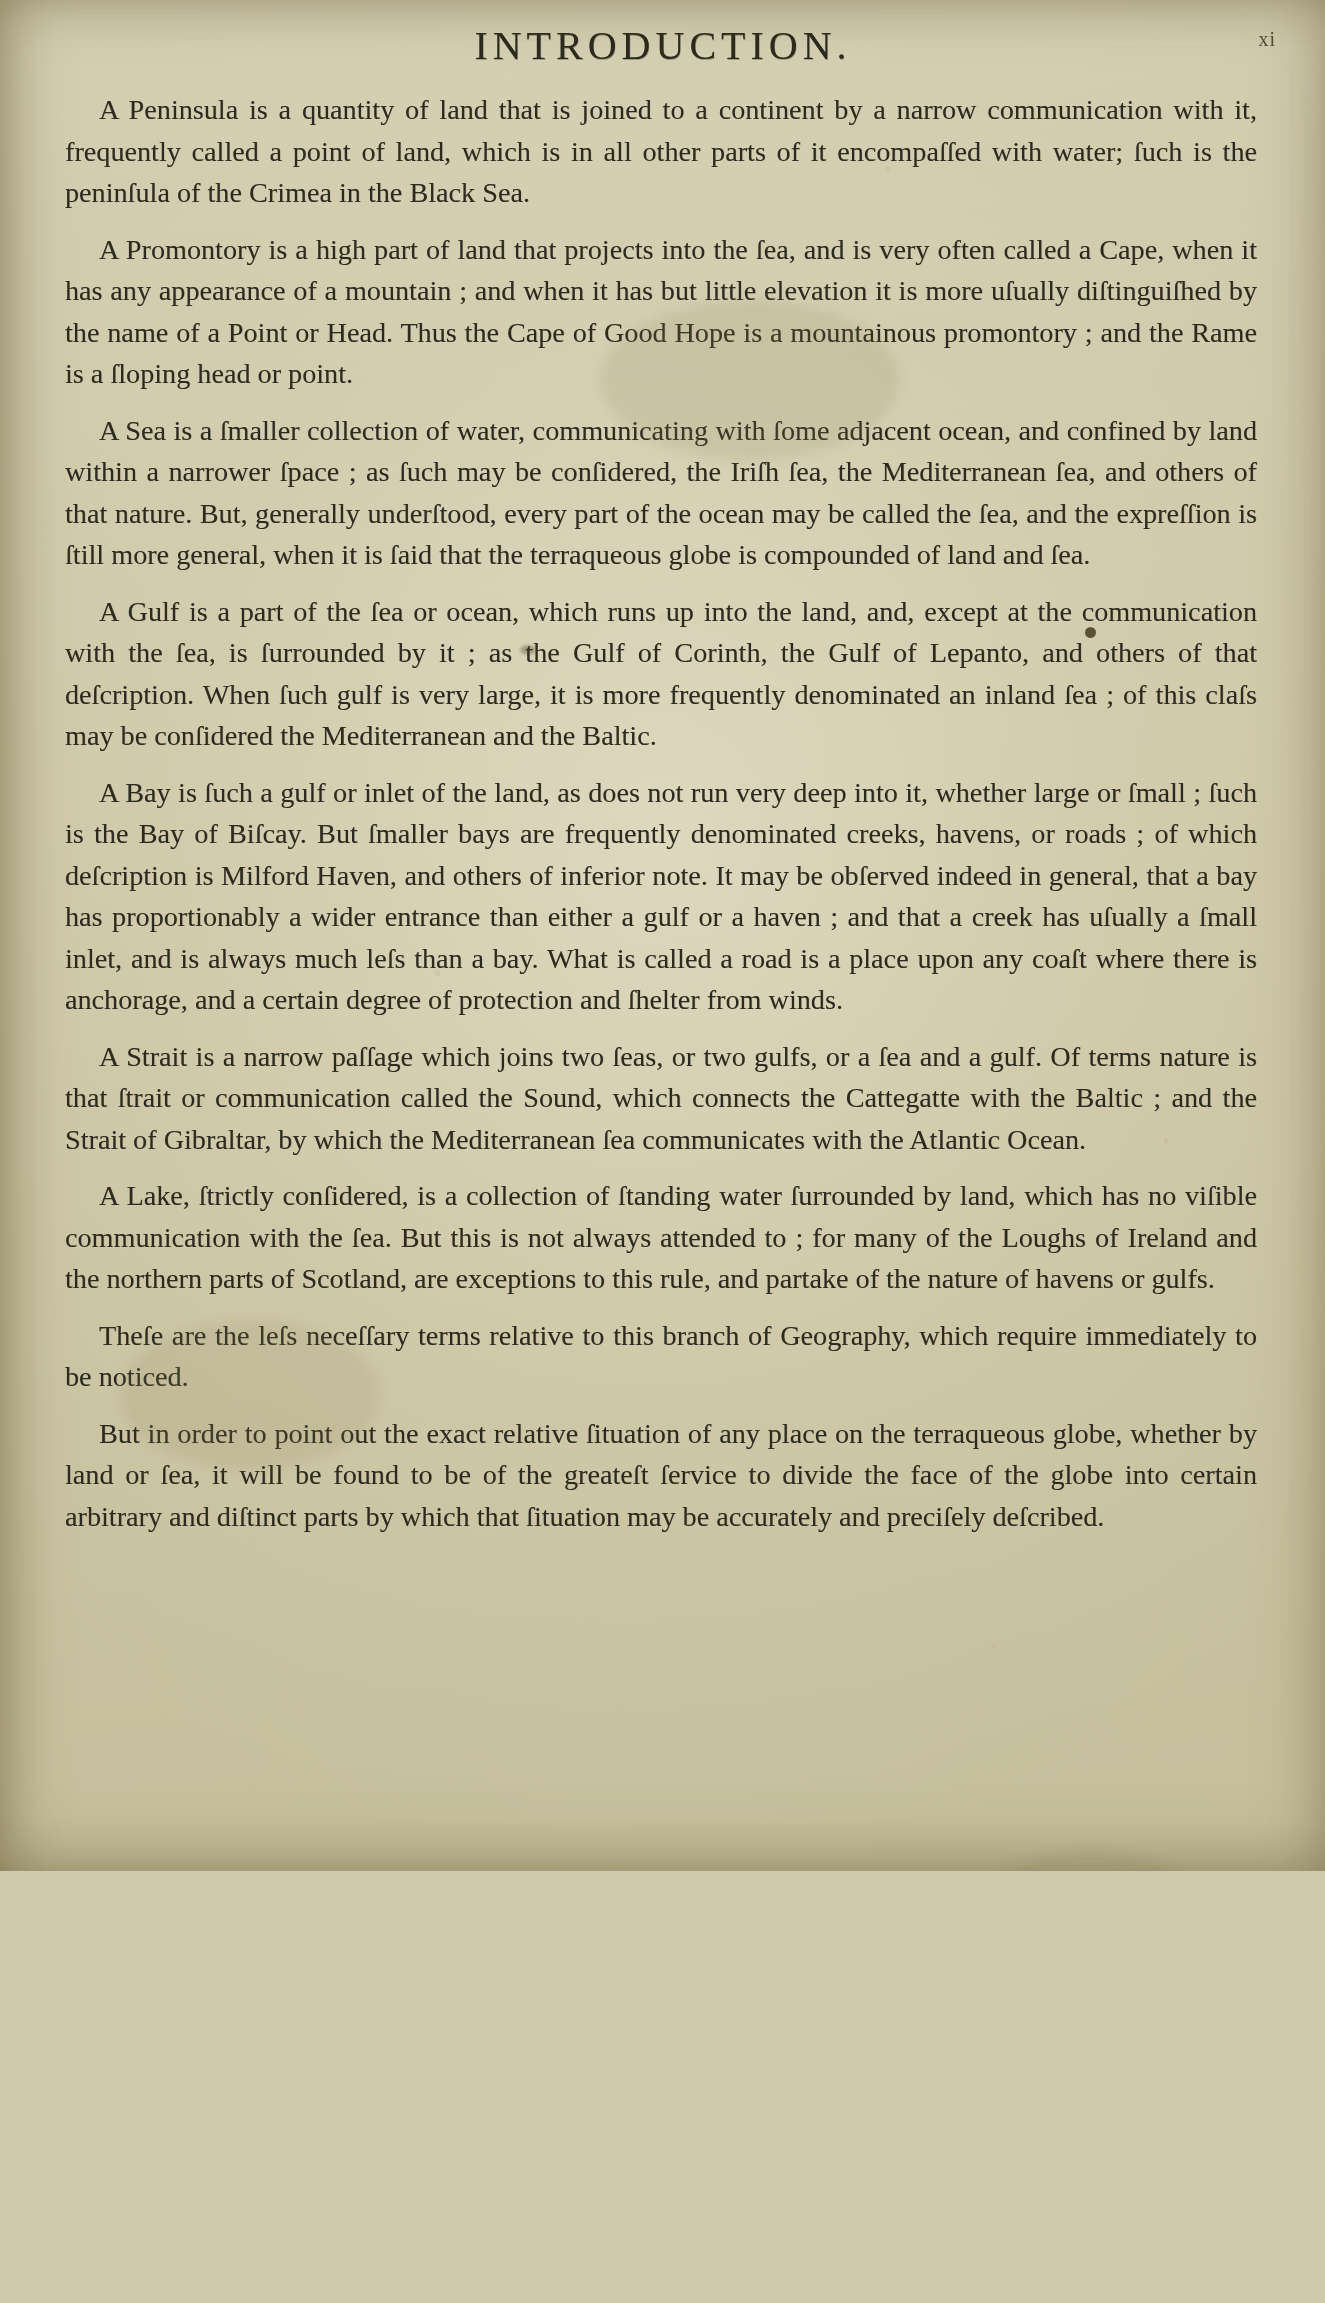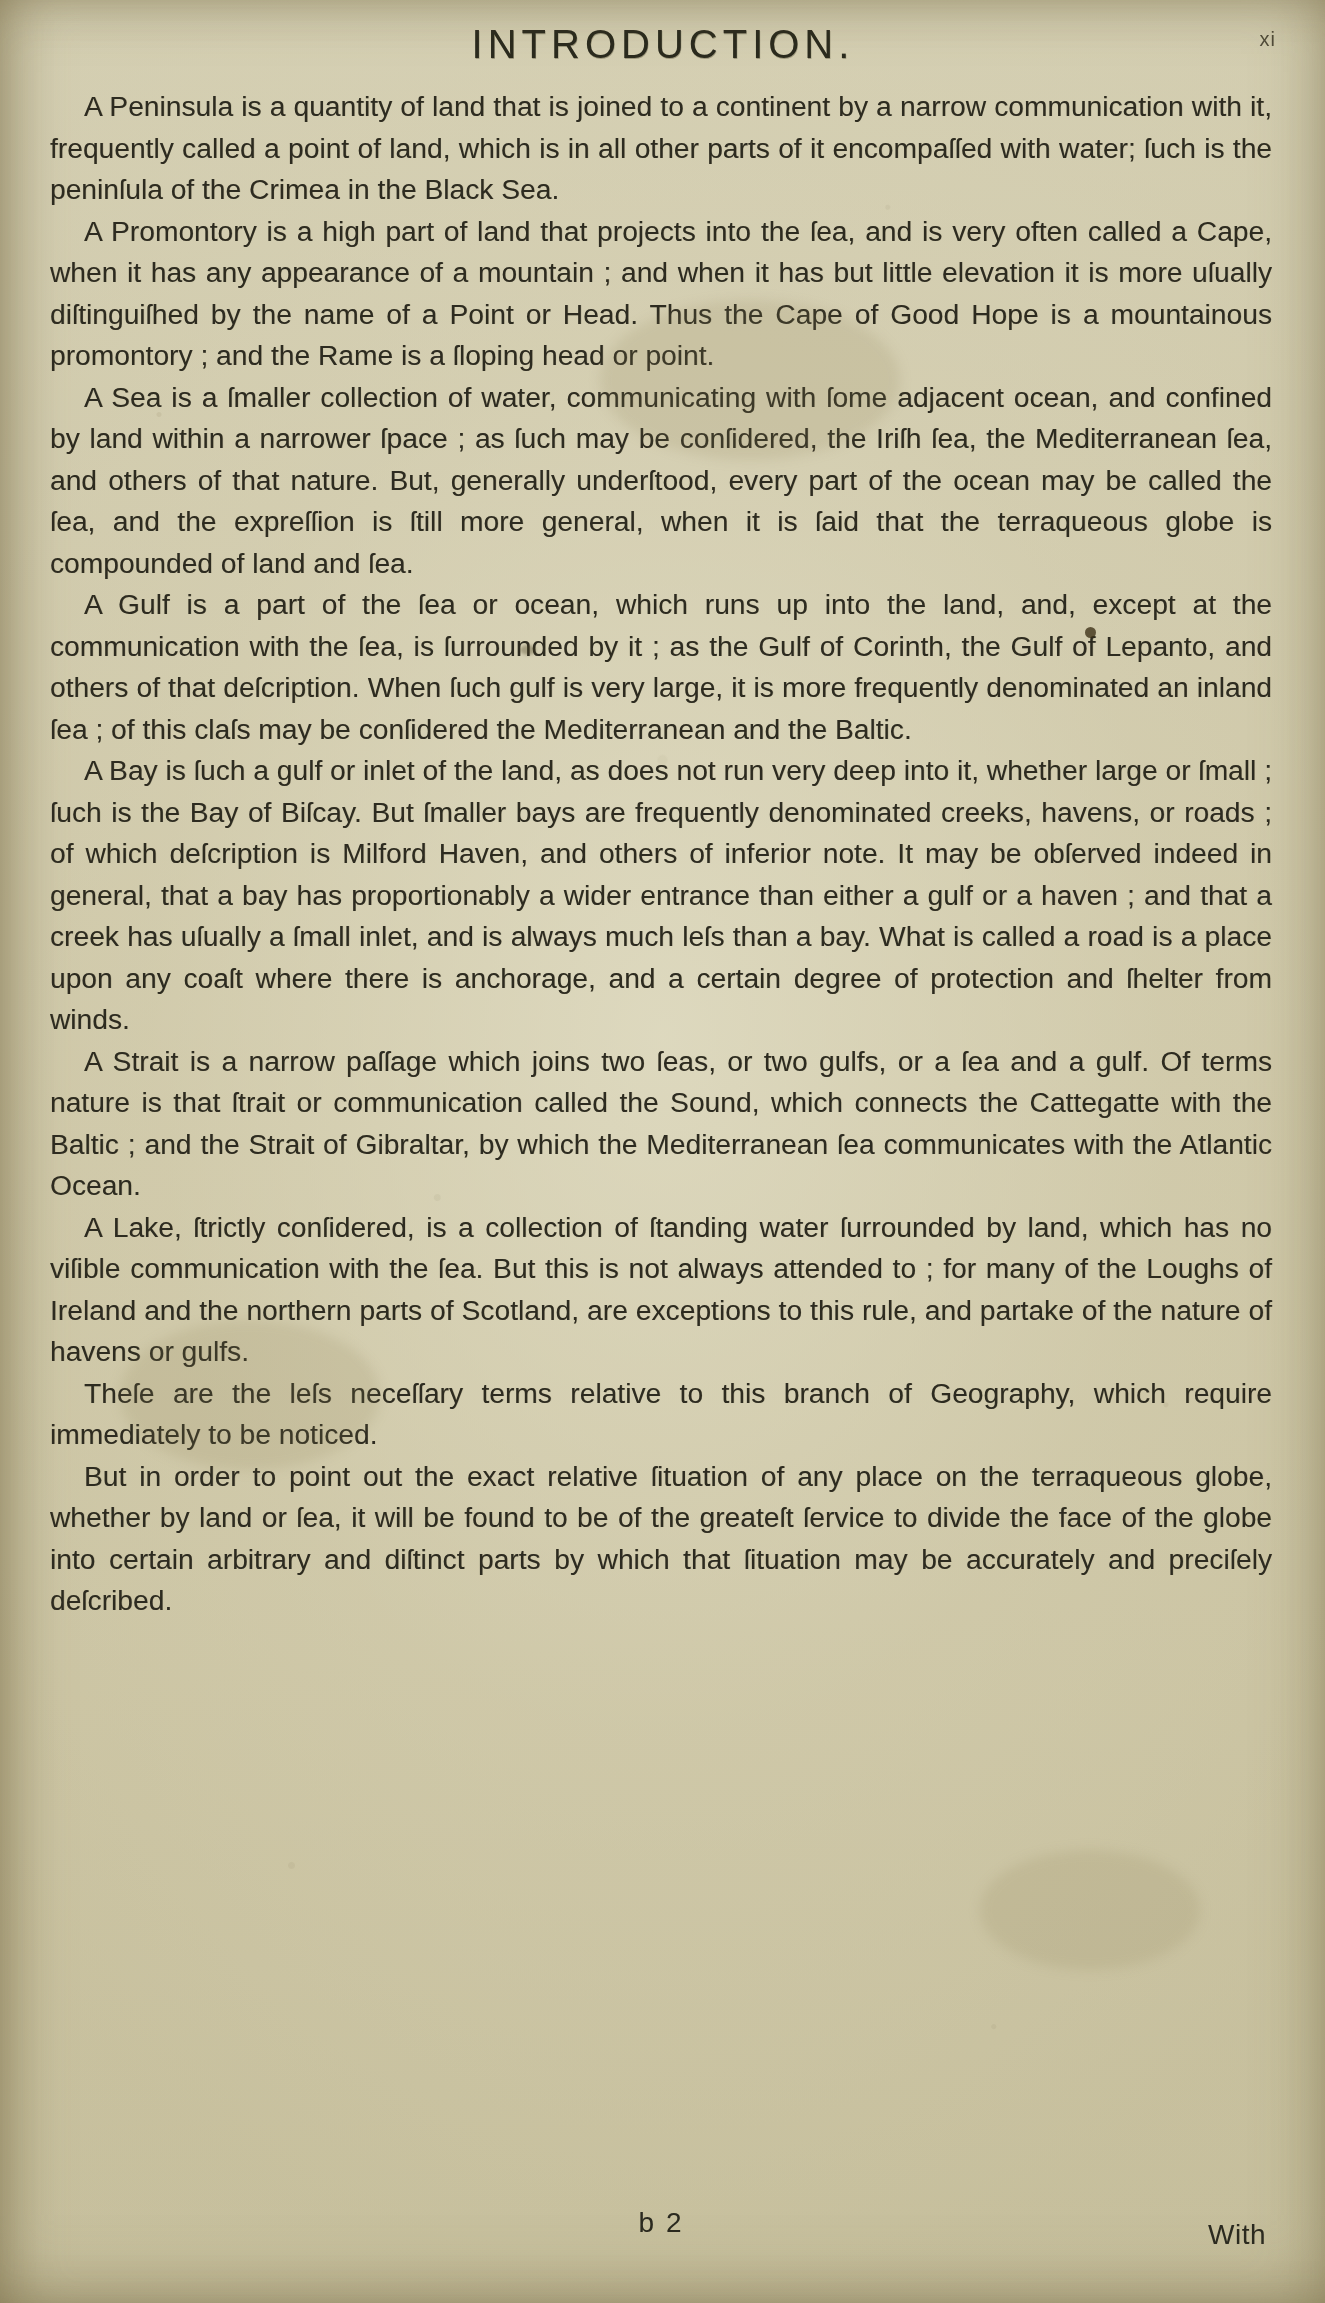--- a/index.html
+++ b/index.html
@@ -3,26 +3,26 @@
 <meta charset="utf-8">
 <style>
   html, body {
     margin: 0;
     padding: 0;
     background: #cfc9ae;
   }
   .page {
     position: relative;
     width: 1325px;
-    height: 2303px;
+    height: 1871px;
     overflow: hidden;
     background:
       radial-gradient(ellipse 70% 55% at 50% 45%, rgba(226,222,198,0.75) 0%, rgba(214,208,180,0.35) 55%, rgba(196,188,156,0.15) 100%),
       linear-gradient(175deg, #d7d2b6 0%, #d2ccae 22%, #cec7a6 48%, #cbc4a2 70%, #c6bf9c 100%);
-    font-family: Liberation Sans, sans-serif;
+    font-family: Liberation Serif, serif;
     color: #2b2a20;
   }
   .grain {
     position: absolute;
     inset: 0;
     pointer-events: none;
     background-image:
       radial-gradient(circle at 12% 18%, rgba(120,108,70,0.10) 0 2px, transparent 3px),
       radial-gradient(circle at 67% 9%, rgba(120,108,70,0.08) 0 2px, transparent 3px),
       radial-gradient(circle at 33% 52%, rgba(110,100,62,0.07) 0 3px, transparent 4px),
@@ -79,21 +79,21 @@
     margin-top: 12px;
     padding: 0 26px 0 22px;
     font-size: 28.2px;
     line-height: 41.5px;
     text-align: justify;
     text-justify: inter-word;
     color: #2d2b20;
     text-shadow: 0.4px 0.4px 0 rgba(70,62,35,0.28);
   }
   .body-text p {
-    margin: 0;
+    margin: 15px;
     text-indent: 34px;
   }
   .footer {
     position: absolute;
     left: 22px;
     right: 26px;
     bottom: 52px;
     display: flex;
     align-items: baseline;
     font-size: 28px;

